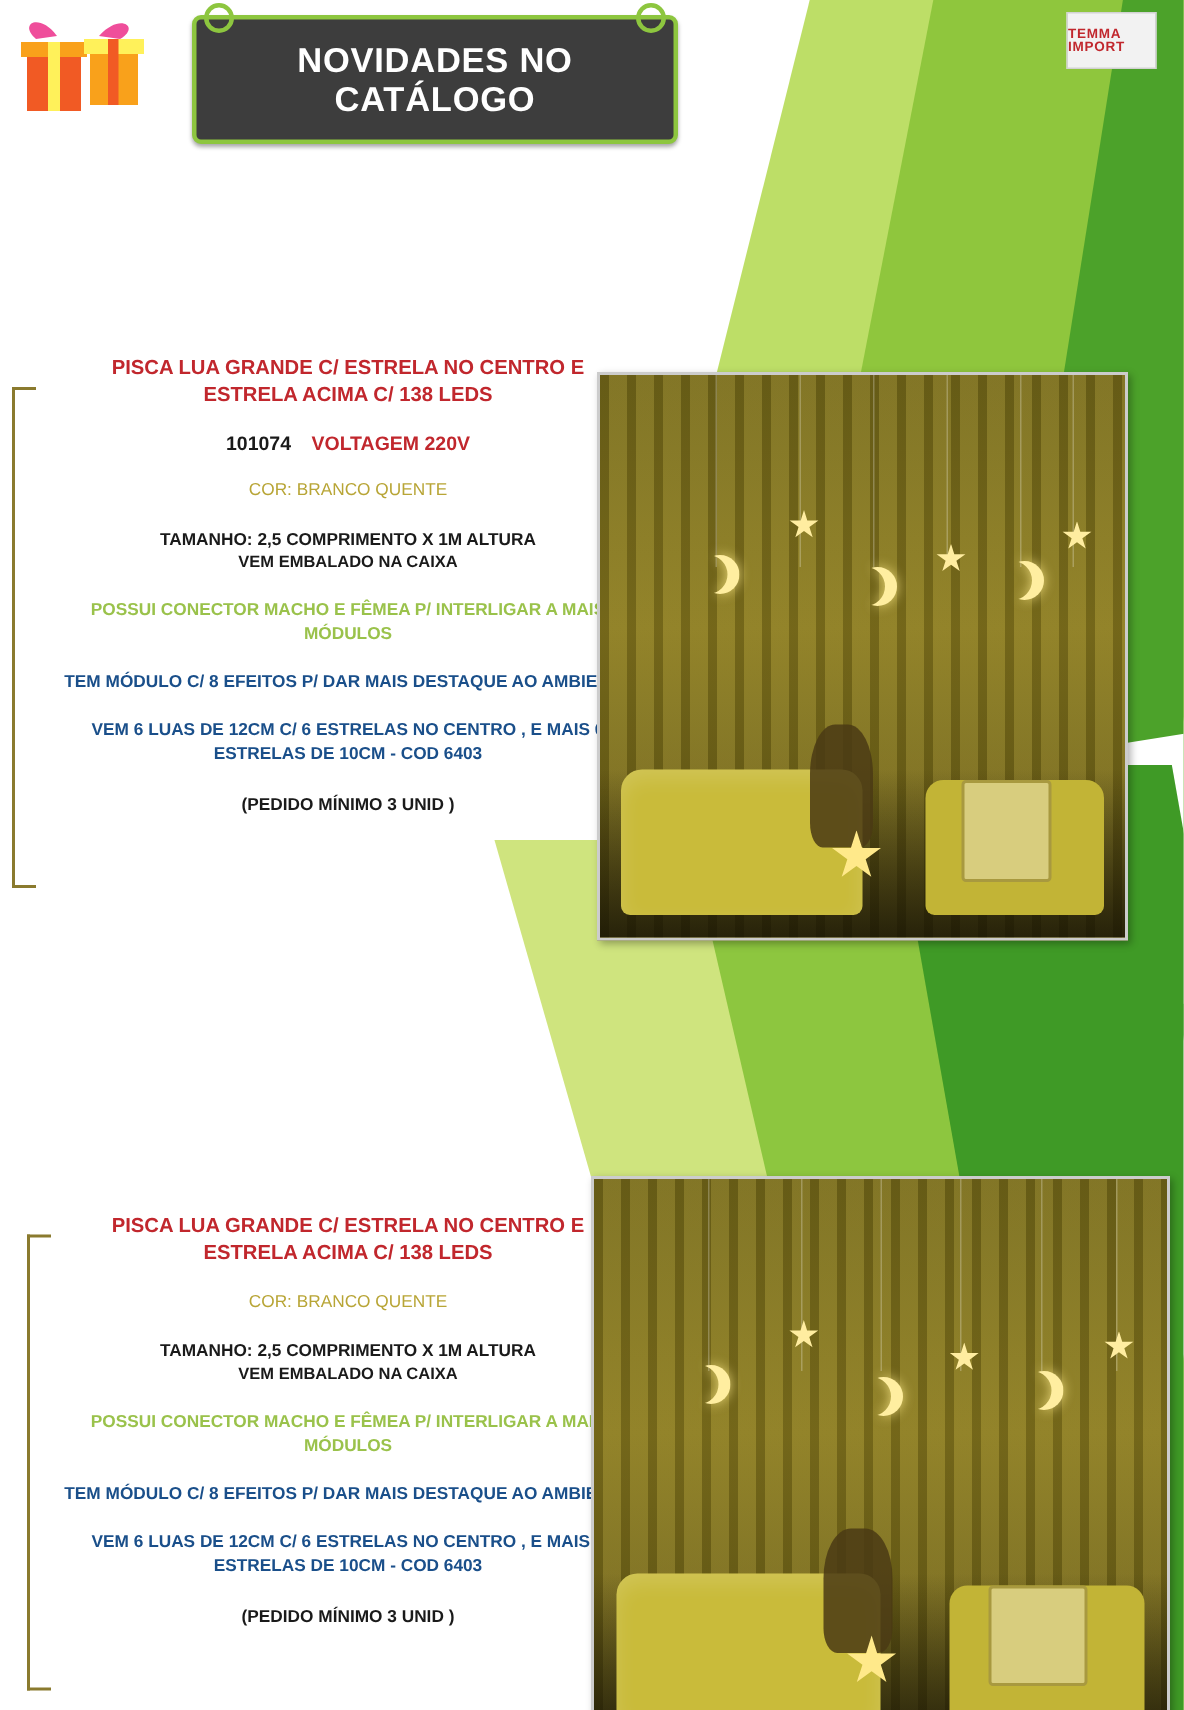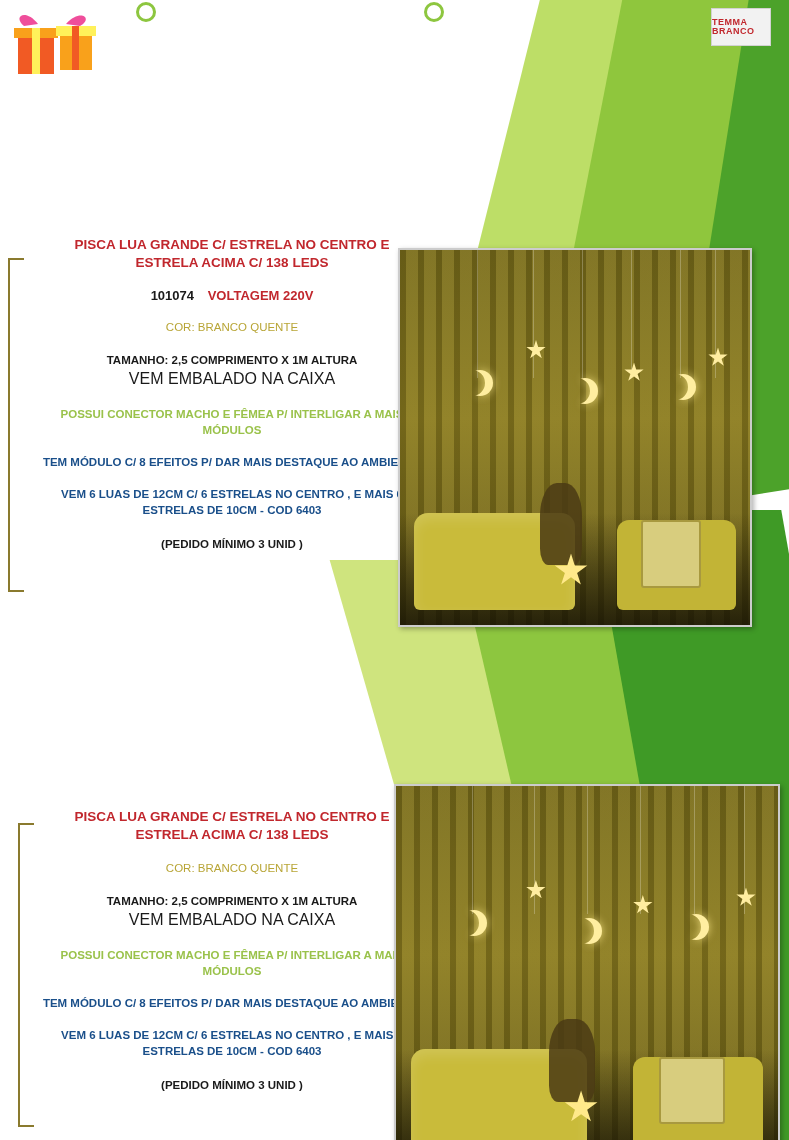--- a/index.html
+++ b/index.html
@@ -188,22 +188,22 @@
   }
   .p-size {
     color: #1a1a1a;
     font-size: 11.5px;
     font-weight: bold;
     margin: 0;
     line-height: 1.4;
   }
   .p-box {
     color: #1a1a1a;
-    font-size: 16px;
-    font-weight: normal;
+    font-size: 11px;
+    font-weight: bold;
     margin: 0 0 16px 0;
     line-height: 1.4;
   }
   .p-connector {
     color: #9ac24b;
     font-size: 11.5px;
     font-weight: bold;
     margin: 0 0 16px 0;
     line-height: 1.4;
   }
@@ -355,26 +355,29 @@
     <path d="M30 18 C18 2, 4 10, 16 20 Z" fill="#ef4e9b"></path>
     <path d="M58 18 C72 2, 86 12, 72 20 Z" fill="#ef4e9b"></path>
     <rect x="6" y="22" width="44" height="10" fill="#f9a11b"></rect>
     <rect x="10" y="32" width="36" height="36" fill="#f15a24"></rect>
     <rect x="24" y="22" width="8" height="46" fill="#fff15a"></rect>
     <rect x="48" y="20" width="40" height="10" fill="#fff15a"></rect>
     <rect x="52" y="30" width="32" height="34" fill="#f9a11b"></rect>
     <rect x="64" y="20" width="7" height="44" fill="#f15a24"></rect>
   </svg>
 
+  <div class="banner">
+    <div class="banner-title">NOVIDADES NO CATÁLOGO</div>
+  </div>
   <div class="banner-hook hook-l"></div>
   <div class="banner-hook hook-r"></div>
 
   <div class="logo-box">
     <div class="logo-line">TEMMA</div>
-    <div class="logo-line">BRANCO</div>
+    <div class="logo-line">IMPORT</div>
   </div>
 </div>
 
 <div class="product">
 
   <div class="bracket" style="left:8px; top:150px; height:330px;"></div>
 
   <div class="product-text" style="left:42px; top:128px;">
     <p class="p-title">PISCA LUA GRANDE C/ ESTRELA NO CENTRO E ESTRELA ACIMA C/ 138 LEDS</p>
     <p class="p-coderow">

